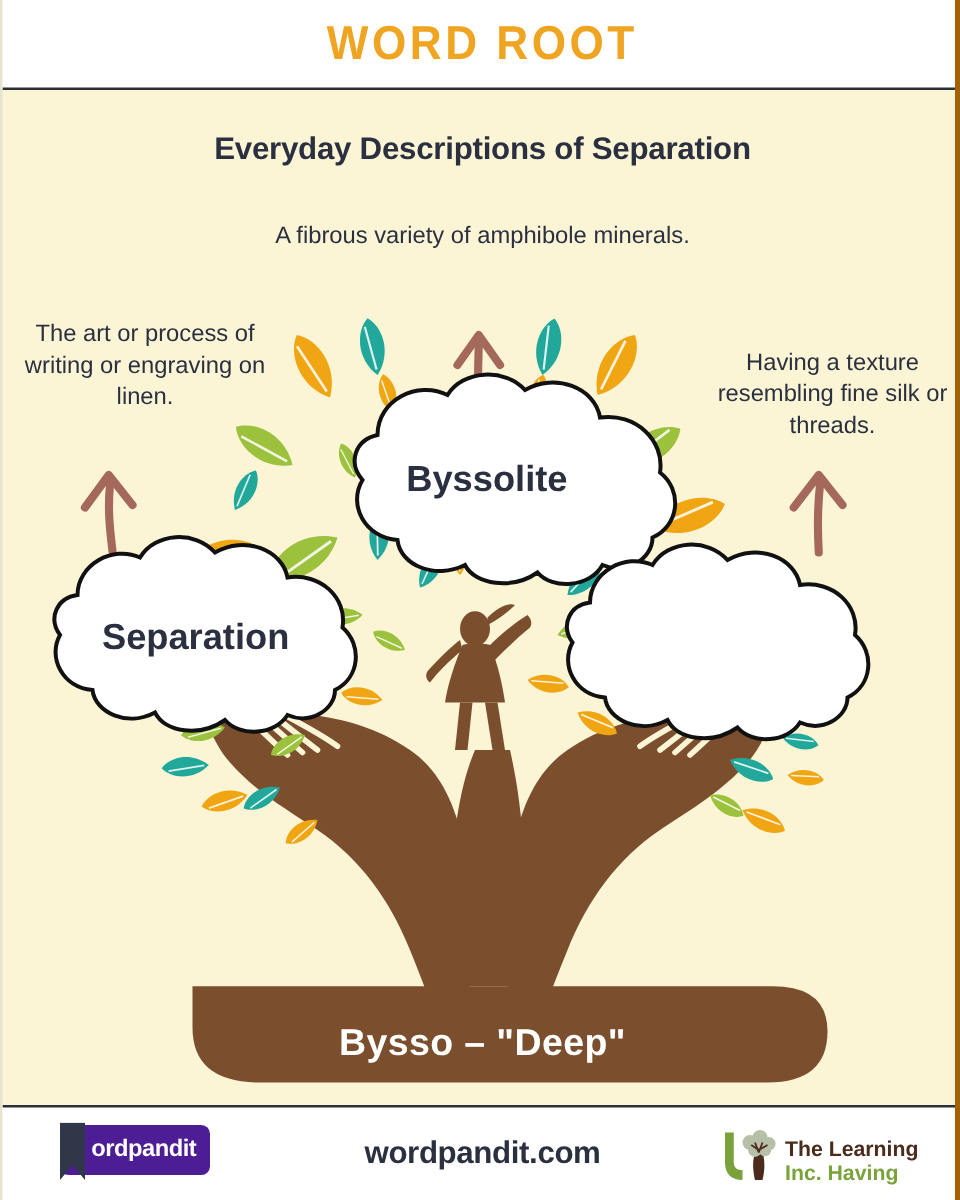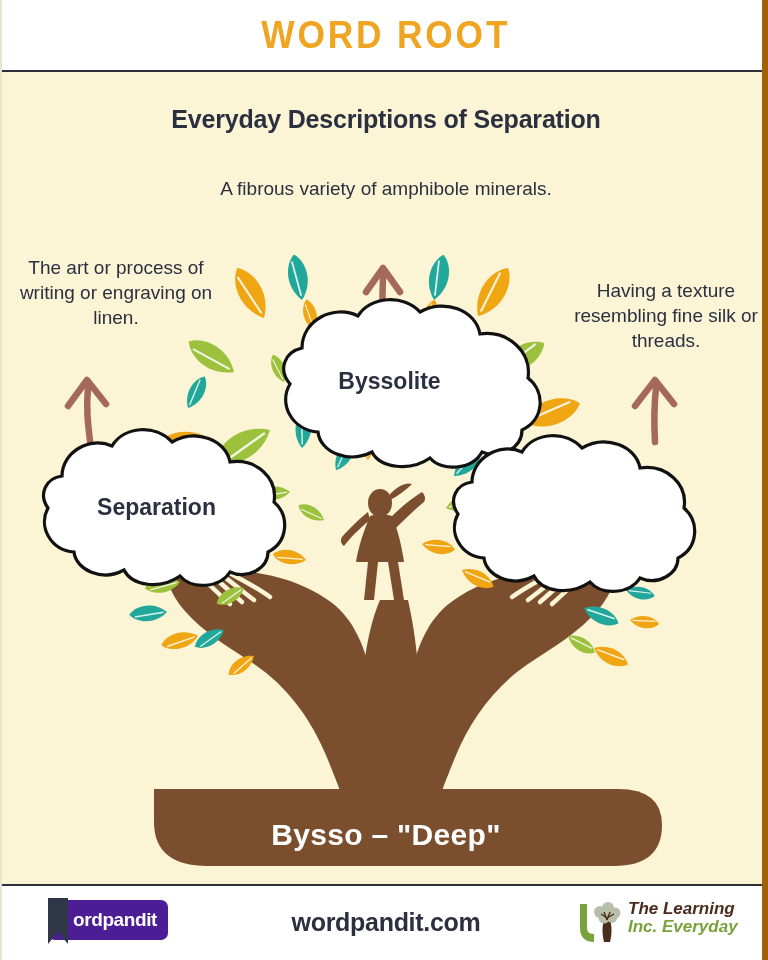--- a/index.html
+++ b/index.html
@@ -12,21 +12,21 @@
   }
 
   .page {
     position: relative;
     width: 768px;
     height: 960px;
     background: #FBF4D5;
     overflow: hidden;
     box-sizing: border-box;
     border-left: 2px solid #E8E4D0;
-    border-right: 6px solid #a16207;
+    border-right: 4px solid #a16207;
   }
 
   
   .header {
     position: absolute;
     left: 0; top: 0;
     width: 768px;
     height: 72px;
     background: #FFFFFF;
     border-bottom: 2px solid #2B2F3A;
@@ -74,21 +74,21 @@
     position: absolute;
     left: 0; top: 0;
     width: 768px;
     height: 890px;
   }
   .scene svg { display: block; }
 
   
   .cloud-label {
     position: absolute;
-    font-size: 23px;
+    font-size: 29px;
     font-weight: bold;
     color: #2B3040;
     text-align: center;
     white-space: nowrap;
   }
   .cloud-byssolite   { left: 245px; top: 368px; width: 285px; }
   .cloud-byssography { left: 12px;  top: 494px; width: 285px; }
   .cloud-byssoceous  { left: 462px; top: 499px; width: 258px; }
 
   
@@ -152,22 +152,21 @@
     font-size: 25px;
     font-weight: bold;
     color: #2B3040;
     letter-spacing: -0.3px;
   }
   .footer-logo-right {
     position: absolute;
     right: 20px; top: 14px;
     width: 176px; height: 48px;
     display: flex;
-    align-items: flex-start;
-    font-style: italic;
+    align-items: flex-end;
   }
   .tln-mark { width: 50px; height: 46px; flex: none; }
   .tln-text { margin-left: 4px; line-height: 1.08; }
   .tln-line1 {
     font-size: 17px; font-weight: bold; color: #4A2B1C;
   }
   .tln-line2 {
     font-size: 17px; font-weight: bold; color: #79A23B;
   }
 </style>
@@ -454,19 +453,19 @@
         </g>
         <g stroke="#4A2B1C" stroke-width="1.4" fill="none">
           <path d="M33,20 L30,12"></path>
           <path d="M33,20 L36,12"></path>
           <path d="M33,18 L27,14"></path>
           <path d="M33,18 L40,14"></path>
         </g>
       </svg>
       <div class="tln-text">
         <div class="tln-line1">The Learning</div>
-        <div class="tln-line2">Inc. Everyday</div>
+        <div class="tln-line2">Inc. Having</div>
       </div>
     </div>
 
   </div>
 
 </div>
 
 </body></html>

